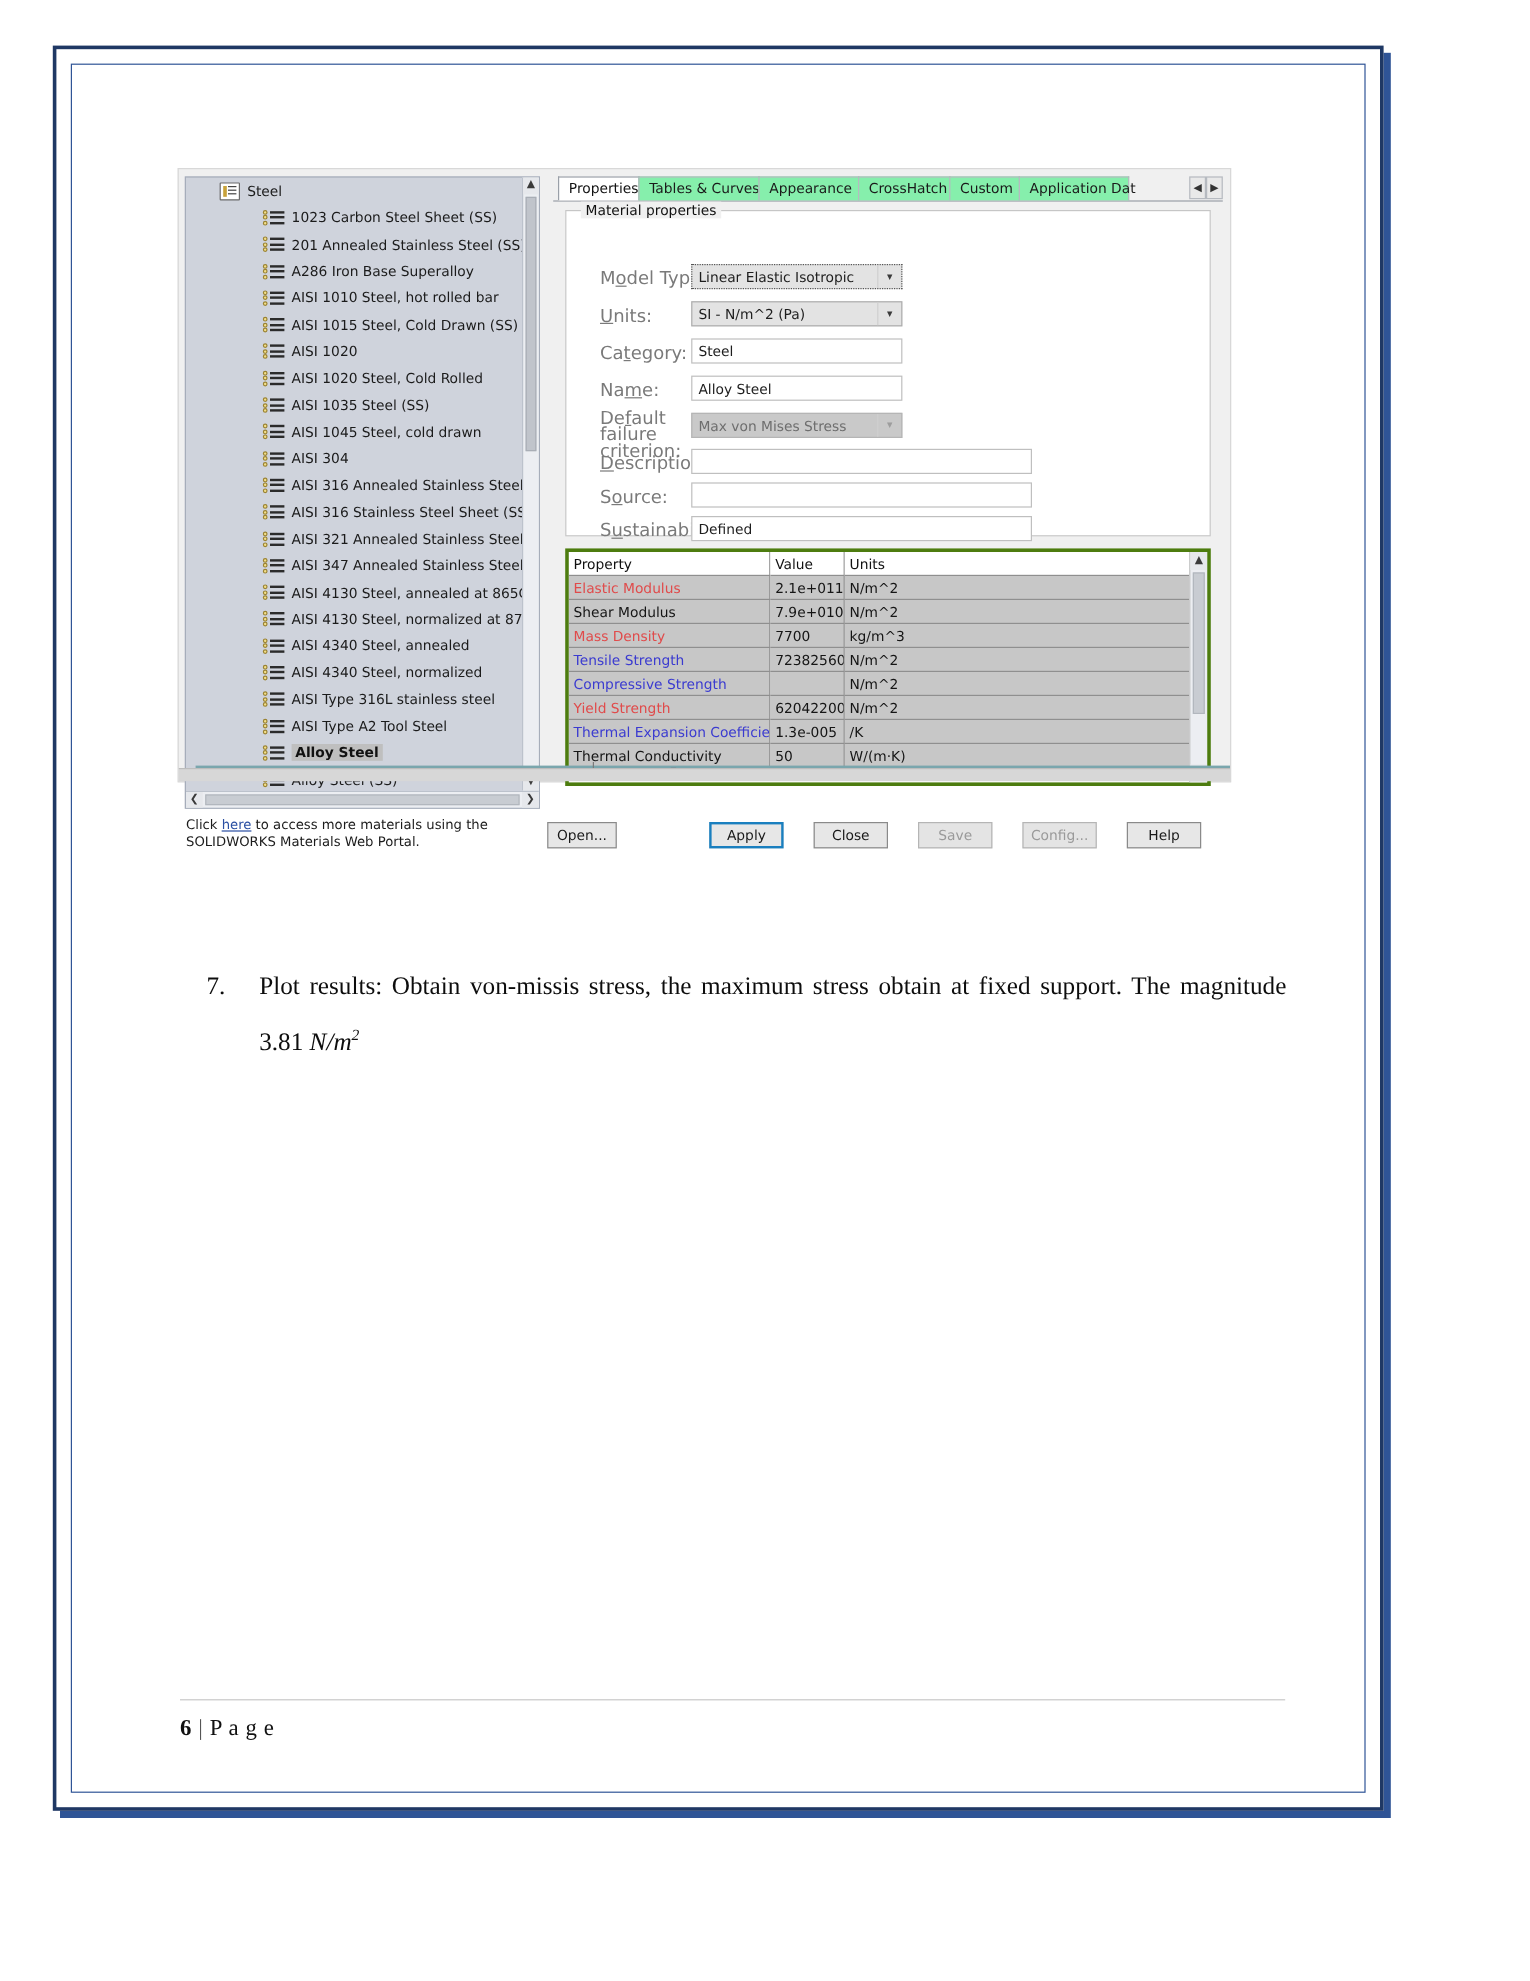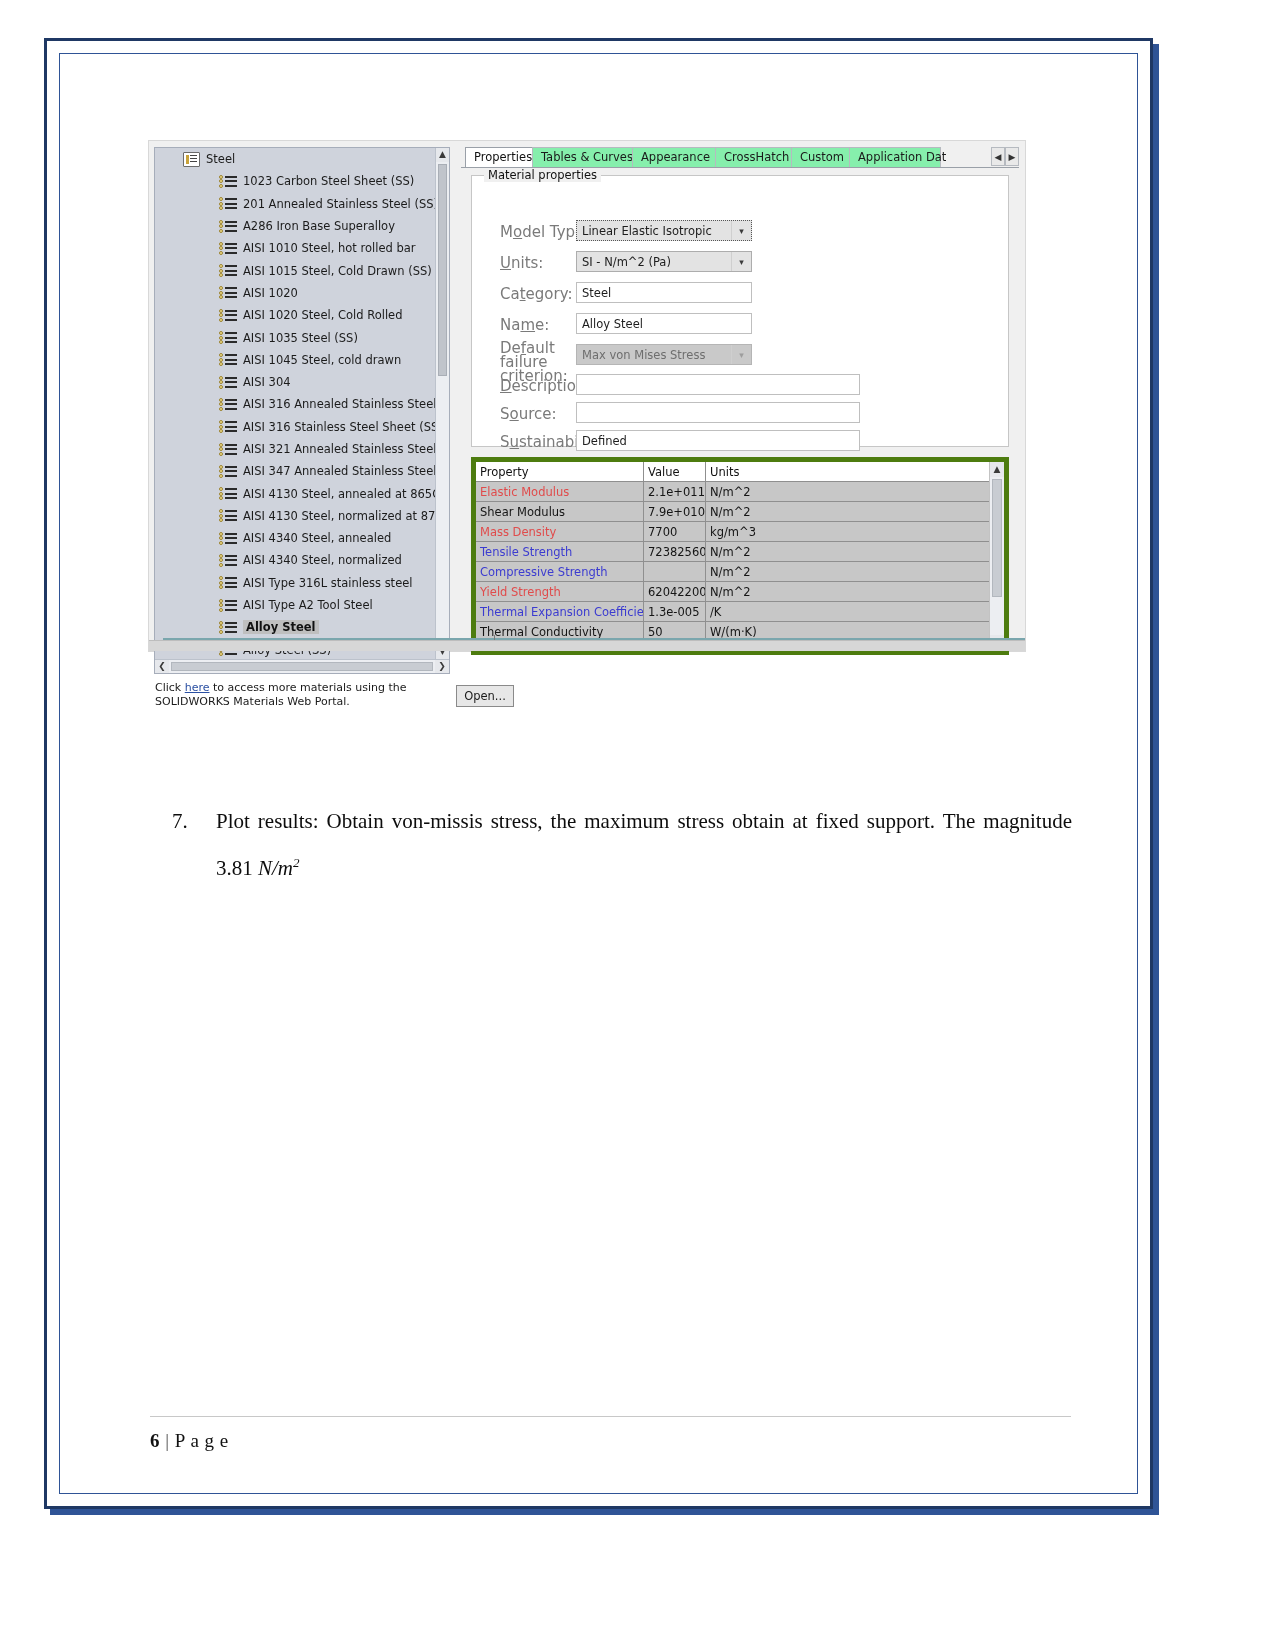--- a/index.html
+++ b/index.html
@@ -189,21 +189,21 @@
   .caret{
     position:absolute; right:0; top:0; bottom:0; width:19px;
     display:flex; align-items:center; justify-content:center;
     font-size:9px; color:#3a3a3a; border-left:1px solid #cfcfcf;
   }
   .fctl.dim .caret{ color:#9d9d9d; }
 
   
   .prop-table{
     position:absolute; left:10px; top:310px; right:10px; height:198px;
-    background:#fff; border:5px solid #4d7c0f; box-sizing:border-box;
+    background:#fff; border:3px solid #4d7c0f; box-sizing:border-box;
     overflow:hidden;
   }
   .pt-scroll{ position:absolute; left:0; top:0; right:15px; bottom:0; }
   .pt-row{ display:flex; height:20px; align-items:stretch; }
   .pt-row.head .pt-cell{ background:#ffffff; font-weight:normal; color:#111; }
   .pt-row .pt-cell{ background:#c7c7c7; }
   .pt-cell{
     font-size:11.5px; color:#151515; display:flex; align-items:center;
     padding:0 4px; box-sizing:border-box;
     border-right:1px solid #8f8f8f; border-bottom:1px solid #8f8f8f;
@@ -679,20 +679,37 @@
               </div>
           </div>
           <div class="pt-vscroll">
             <div class="arrow">▲</div>
             <div class="thumb"></div>
             <div class="arrow bottom">▼</div>
           </div>
         </div>
       </div>
 
+      <div class="btn-row">
+        <div class="btn default" style="left:130px; width:62px;">
+            <span>Apply</span>
+          </div>
+        <div class="btn" style="left:217px; width:62px;">
+            <span>Close</span>
+          </div>
+        <div class="btn disabled" style="left:304px; width:62px;">
+            <span>Save</span>
+          </div>
+        <div class="btn disabled" style="left:391px; width:62px;">
+            <span>Config...</span>
+          </div>
+        <div class="btn" style="left:478px; width:62px;">
+            <span>Help</span>
+          </div>
+      </div>
 
       <div class="sw-teal-line"></div>
       <div class="sw-tick"></div>
       <div class="sw-vcaret">▾</div>
       <div class="sw-bottom-edge"></div>
     </div>
   </div>
 
   <div class="para">
     <span class="para-num">7.</span>

